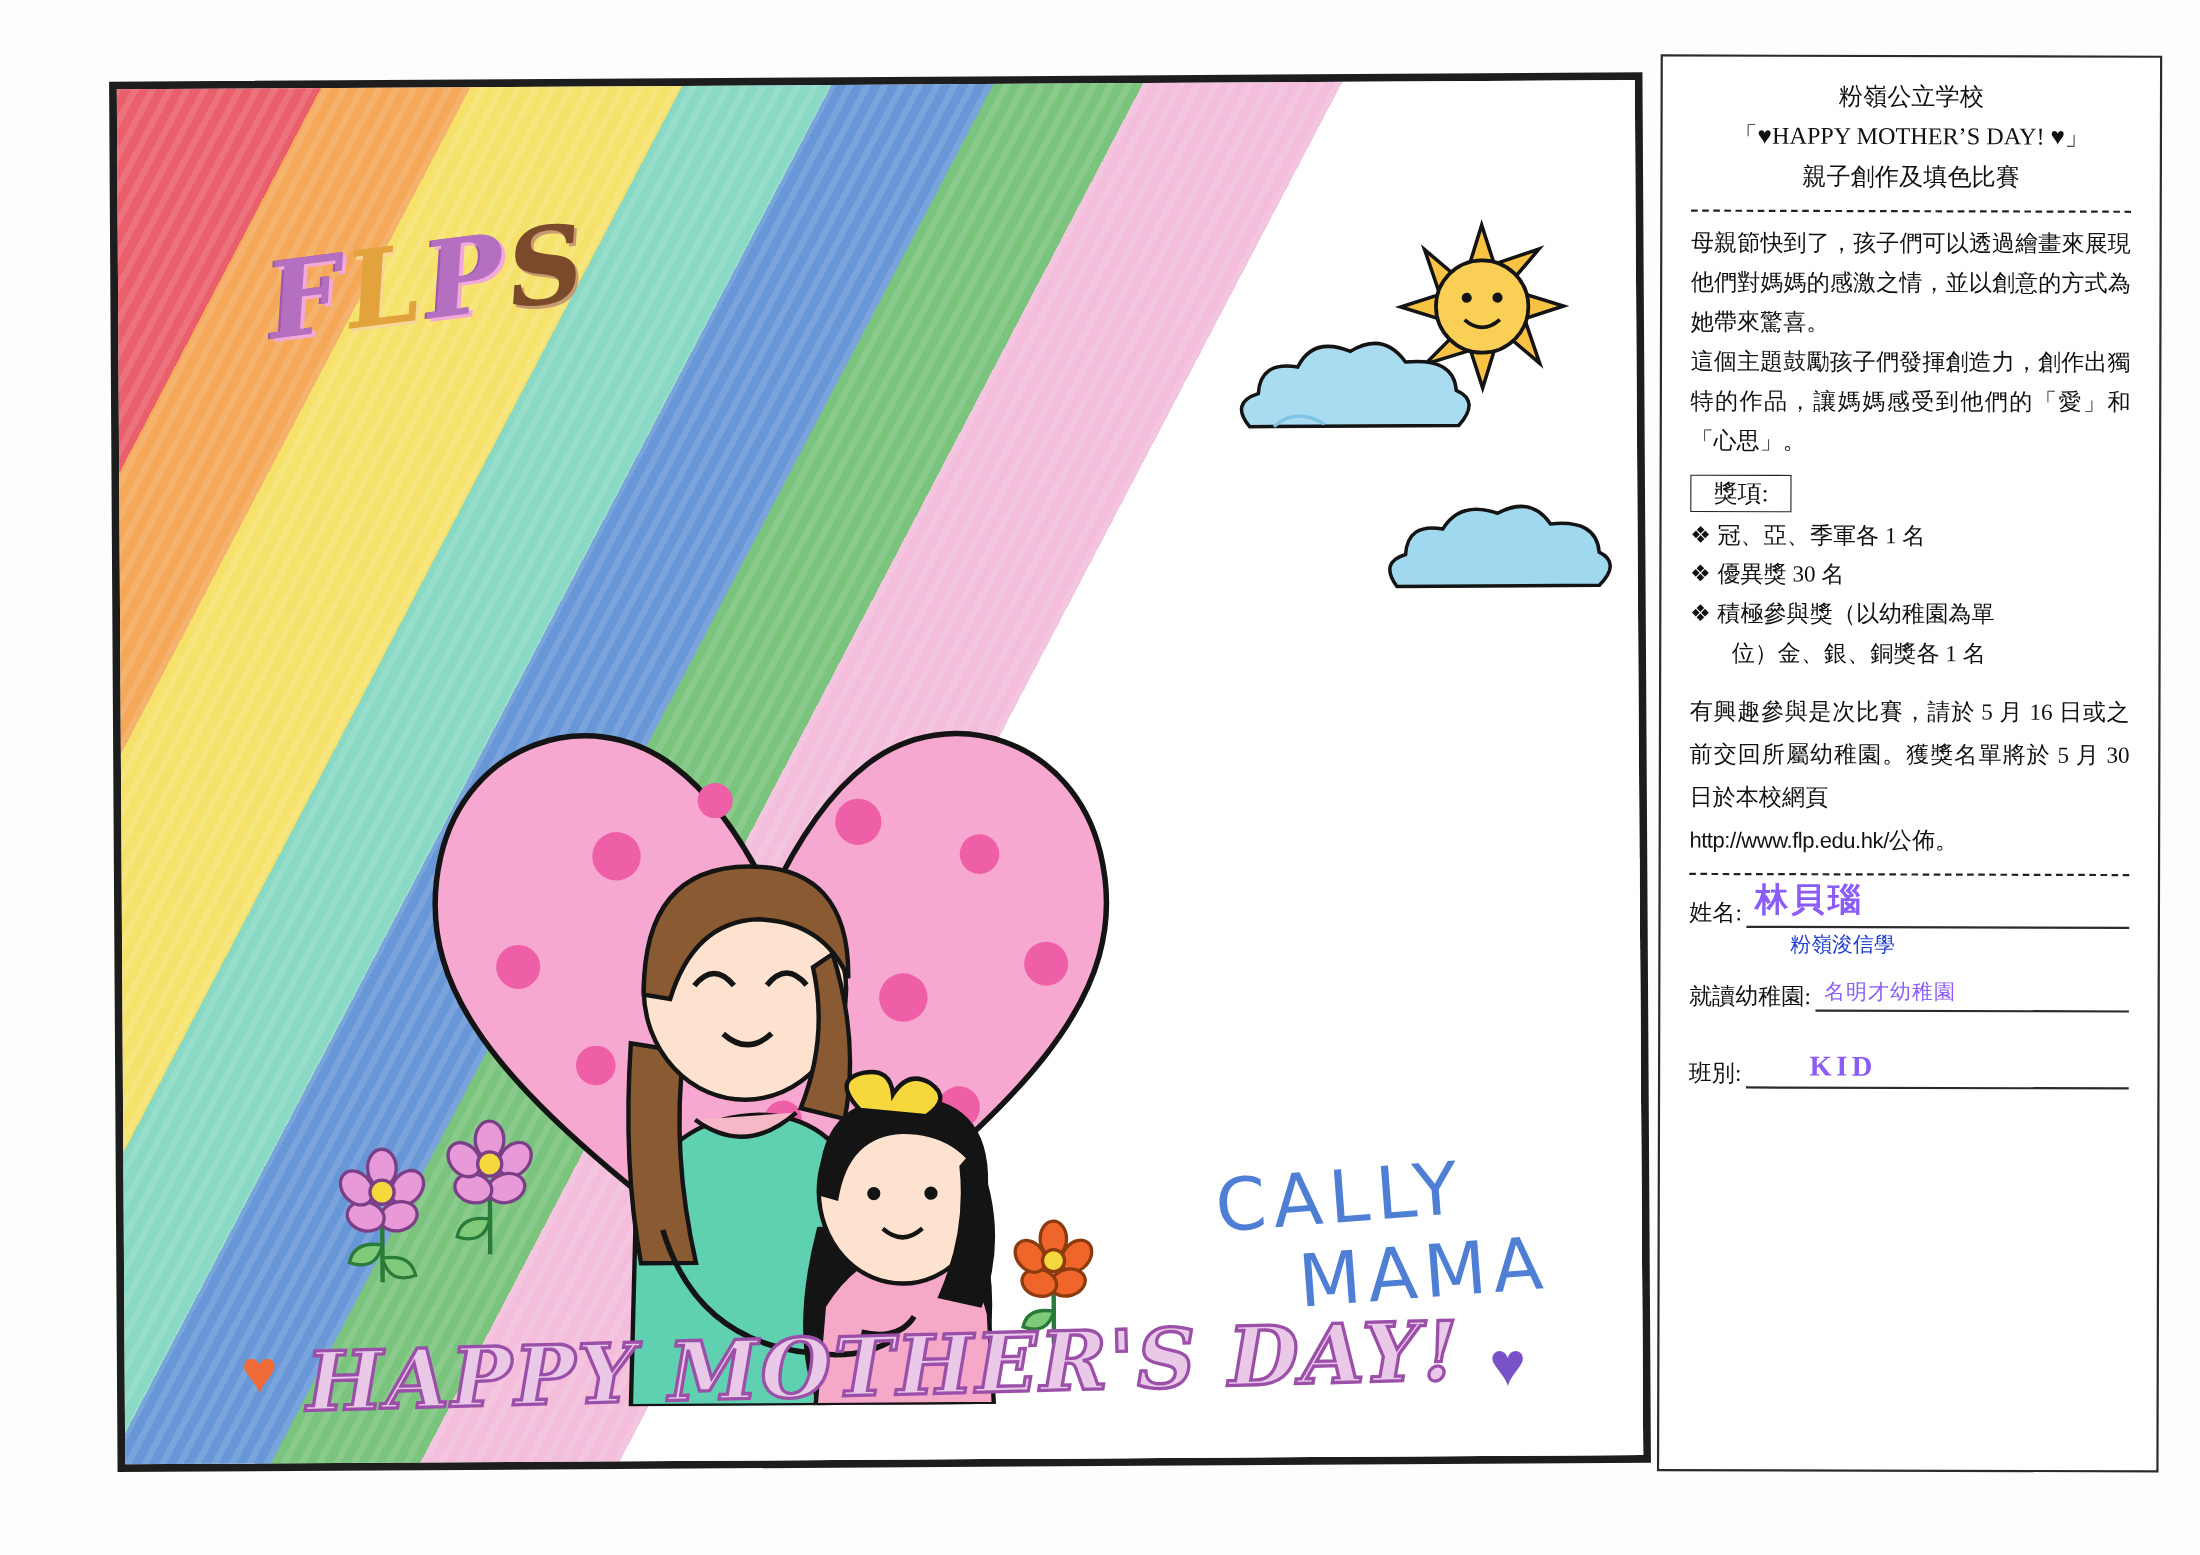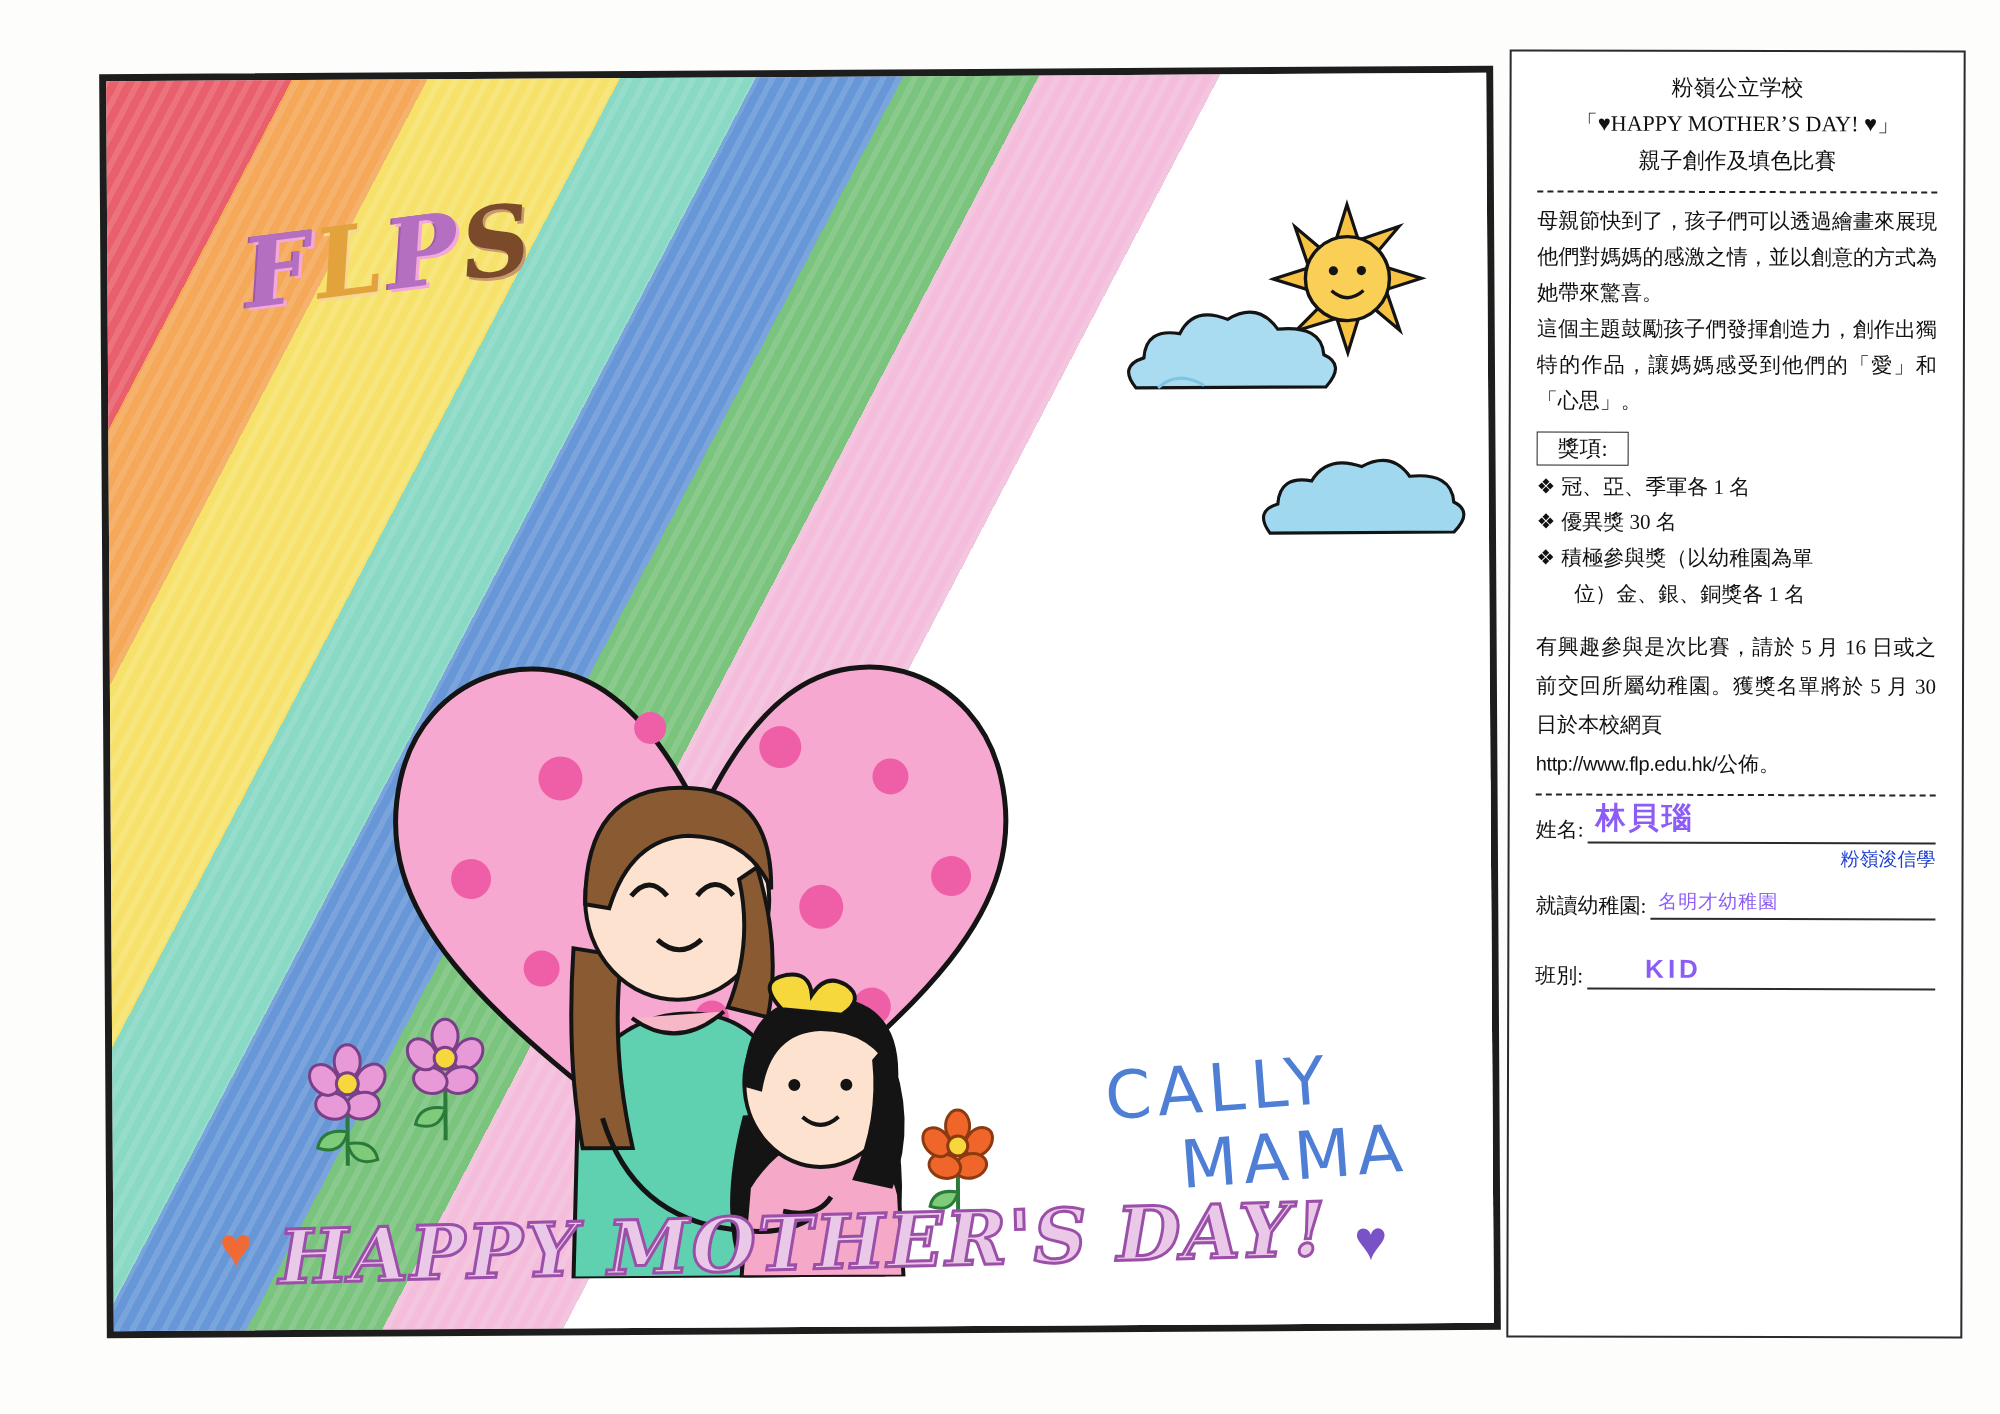--- a/index.html
+++ b/index.html
@@ -142,24 +142,24 @@
 
   .fieldrow { display:flex; align-items:flex-end; margin-top:12px; }
   .flabel { font-size:21px; white-space:nowrap; }
   .fline { flex:1; border-bottom:2px solid #2b2b2b; margin-left:4px; position:relative; height:34px; }
   .hand {
     position:absolute; left:8px; bottom:3px;
     color:#8b5cf6; font-family:"DejaVu Serif", serif;
     font-weight:700; font-size:30px; letter-spacing:3px;
   }
   .hand.small { font-size:19px; font-weight:400; letter-spacing:1px; }
-  .hand.kid { font-family:Liberation Sans, sans-serif; font-size:26px; letter-spacing:4px; left:58px; }
+  .hand.kid { font-family:Liberation Serif, serif; font-size:26px; letter-spacing:4px; left:58px; }
   .sub-hand {
     margin-top:2px; margin-left:92px;
-    color:#1f3fd0; font-family:"DejaVu Serif", serif; font-size:19px;text-align:right;
+    color:#1f3fd0; font-family:"DejaVu Serif", serif; font-size:19px;
   }
 </style>
 </head>
 <body>
 
 <div id="scan">
 
   <div id="artwork">
     <div id="rainbow"></div>
     <div id="wash"></div>

